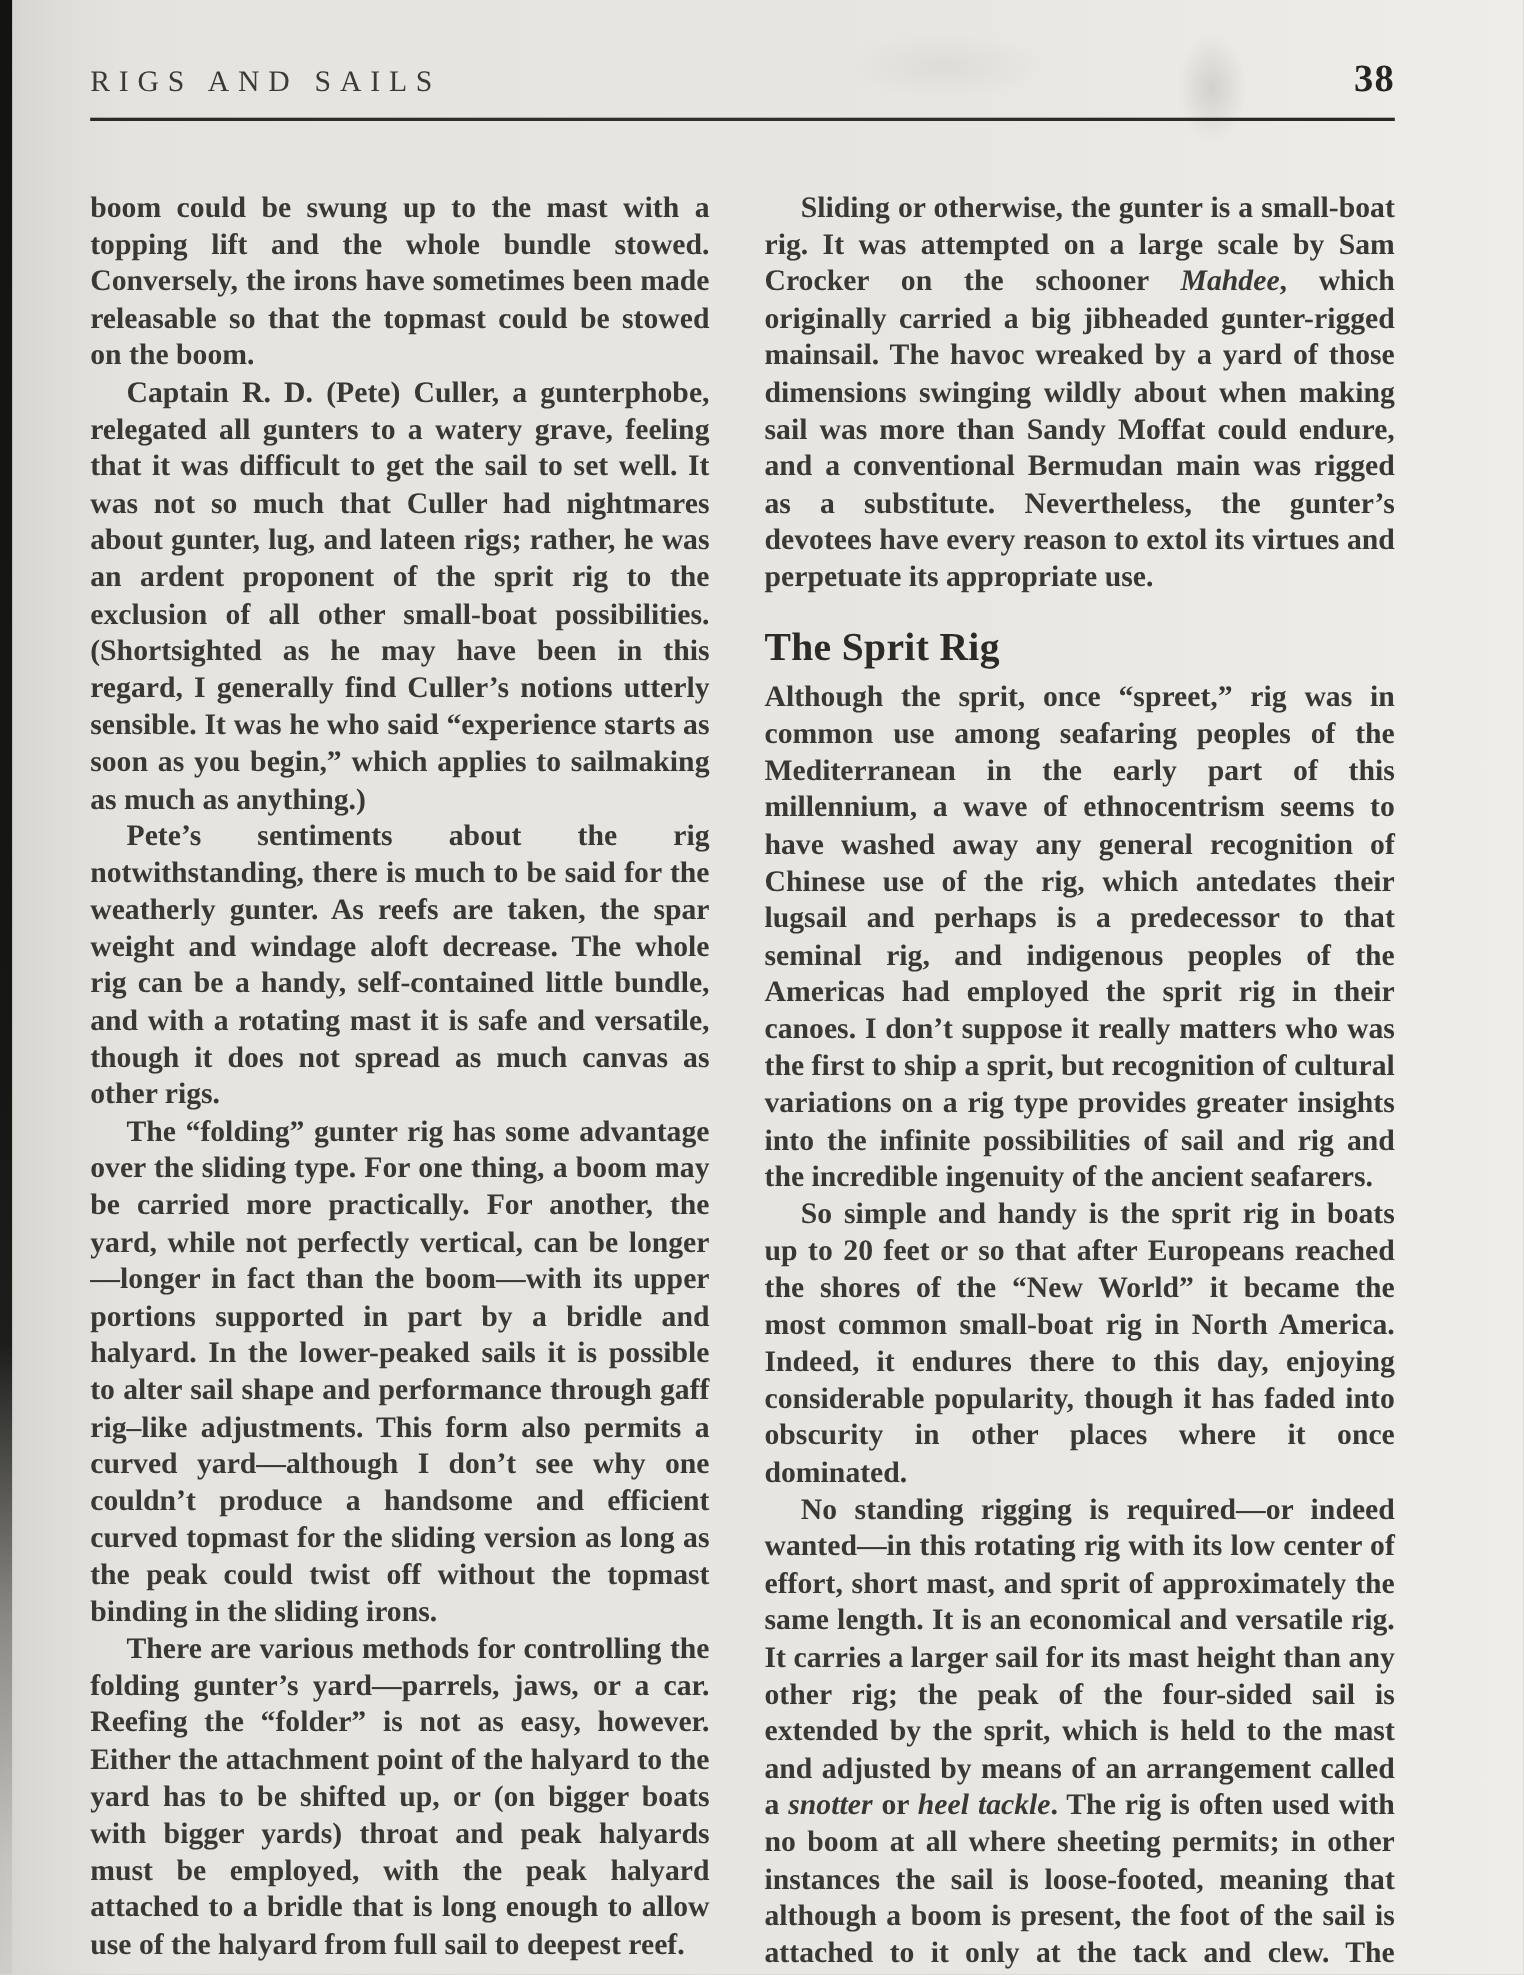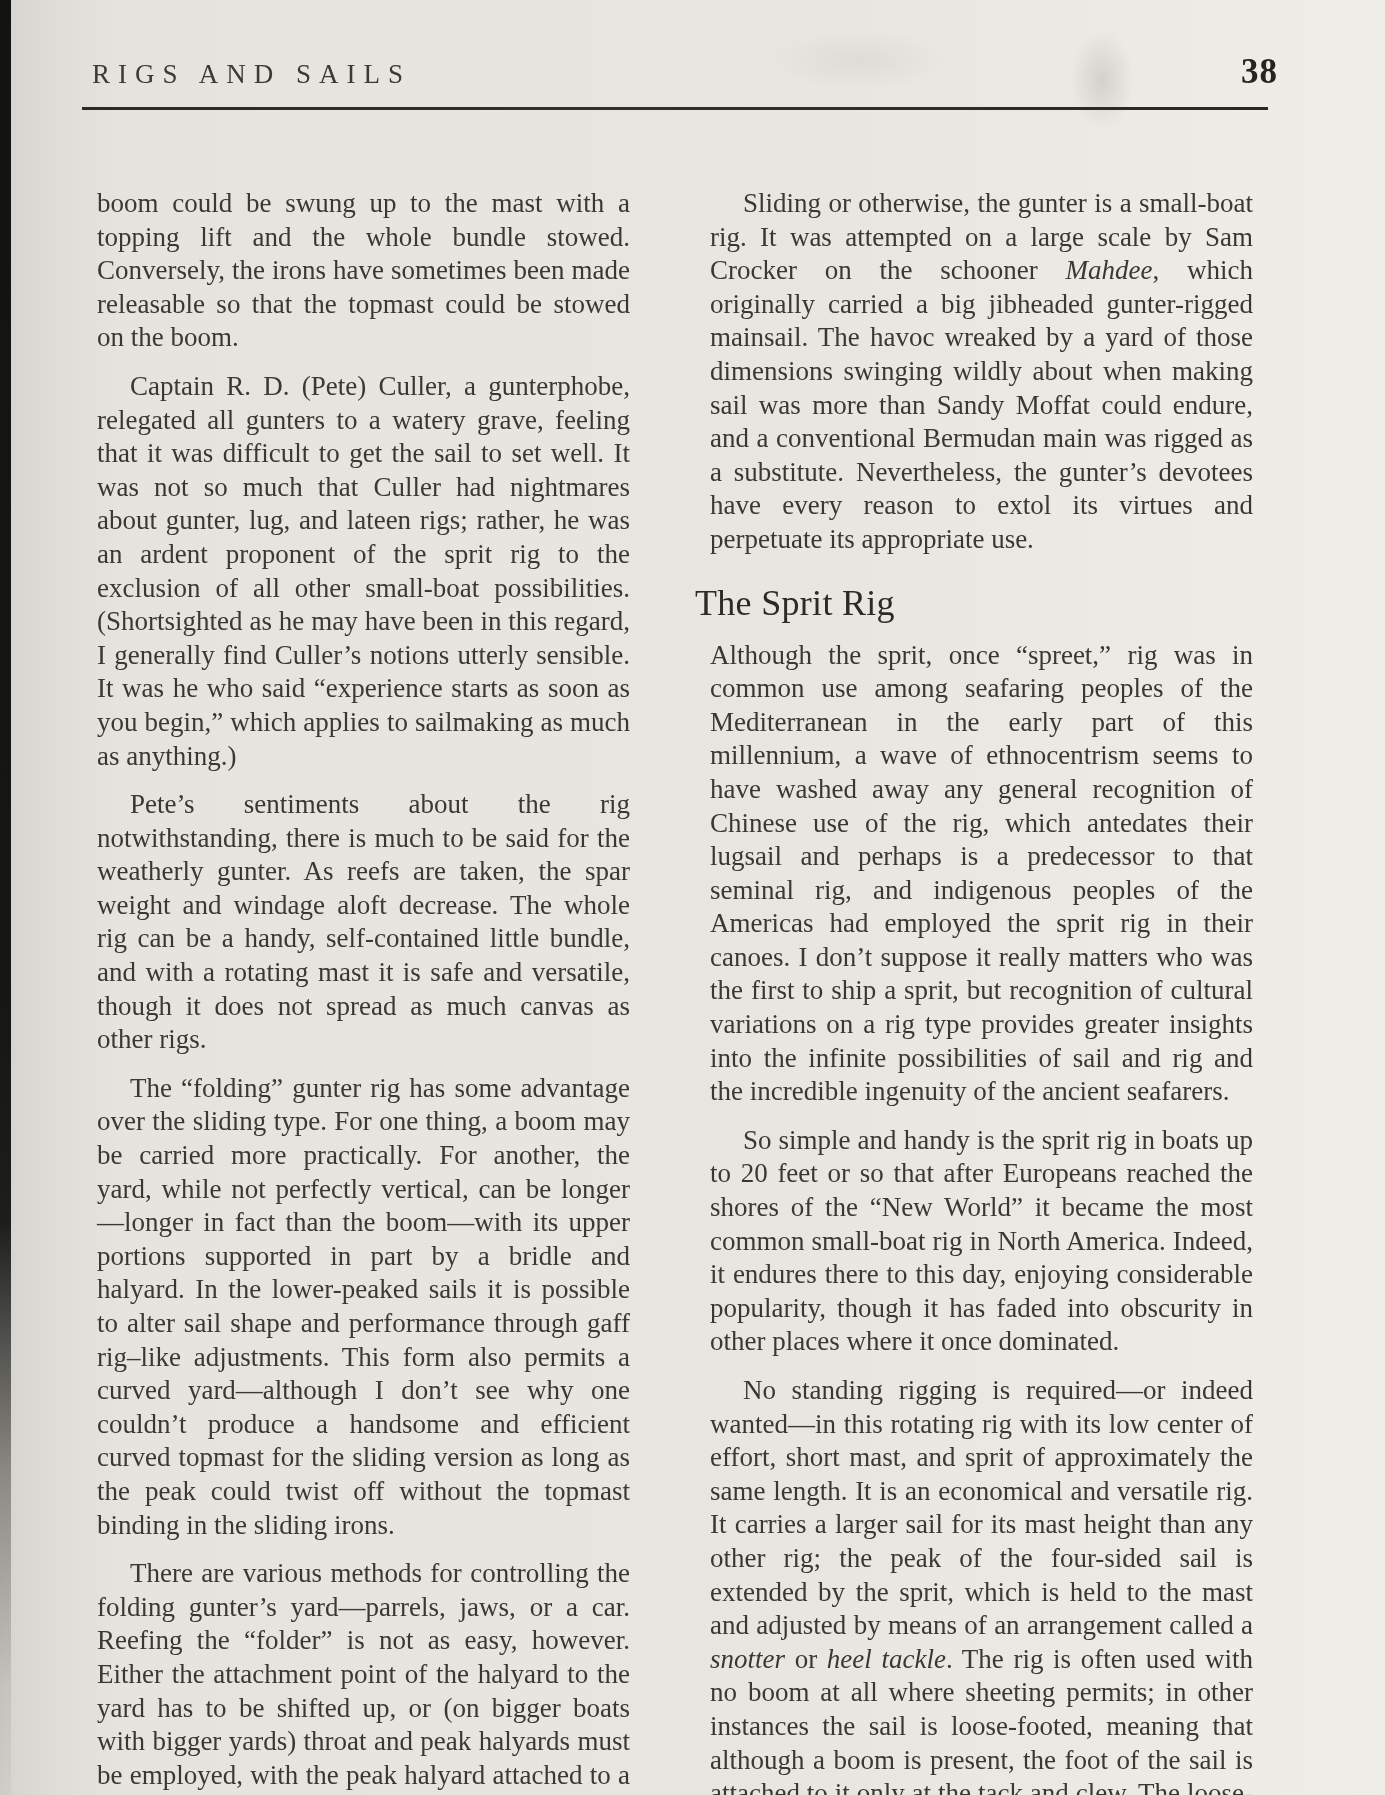--- a/index.html
+++ b/index.html
@@ -15,21 +15,21 @@
       linear-gradient(90deg, rgba(70,68,64,0.10) 0px, rgba(70,68,64,0.04) 55px, rgba(70,68,64,0) 120px),
       linear-gradient(90deg, #e5e3de 0%, #e8e6e1 60%, #ecebe6 88%, #eeede8 100%);
   }
   .spine-strip {
     position: absolute; left: 0; top: 0; width: 11px; height: 100%;
     background: linear-gradient(180deg,
       #131312 0%, #161615 55%, #1d1d1b 68%,
       rgba(45,45,42,0.45) 82%, rgba(70,70,65,0.12) 94%, rgba(90,90,84,0.05) 100%);
   }
   .page-header {
-    position: absolute; left: 92px; top: 52px; width: 1186px;
+    position: absolute; left: 82px; top: 52px; width: 1186px;
     display: flex; justify-content: space-between; align-items: baseline;
   }
   .running-title {
     font-size: 27px; letter-spacing: 8px; color: #3c3a35; font-weight: normal;
   }
   .page-number {
     font-size: 35px; font-weight: bold; color: #262420; letter-spacing: 1px;
   }
   .header-rule {
     position: absolute; left: 82px; top: 107px; width: 1186px; height: 3px;
@@ -40,25 +40,25 @@
     display: flex; gap: 50px;
   }
   .col {
     text-align: justify;
     font-size: 27px;
     line-height: 33.6px;
     color: #3b3833;
   }
   .col-left  { width: 563px; }
   .col-right { width: 573px; }
-  .col p { margin: 15px; padding: 0; }
+  .col p { margin: 0; padding: 0; font-weight: bold; }
   .col p.indent { text-indent: 33px; }
   .col p.justify-last { text-align-last: justify; }
   .section-heading {
-    font-size: 36px; font-weight: normal; color: #2c2a26;
+    font-size: 36px; font-weight: bold; color: #2c2a26;
     margin: 25px 0 8px 0; line-height: 42px; text-align: left; letter-spacing: 0.3px;
   }
   .italic { font-style: italic; }
 </style>
 </head>
 <body>
 
 <div class="page">
   <div class="spine-strip"></div>
 

